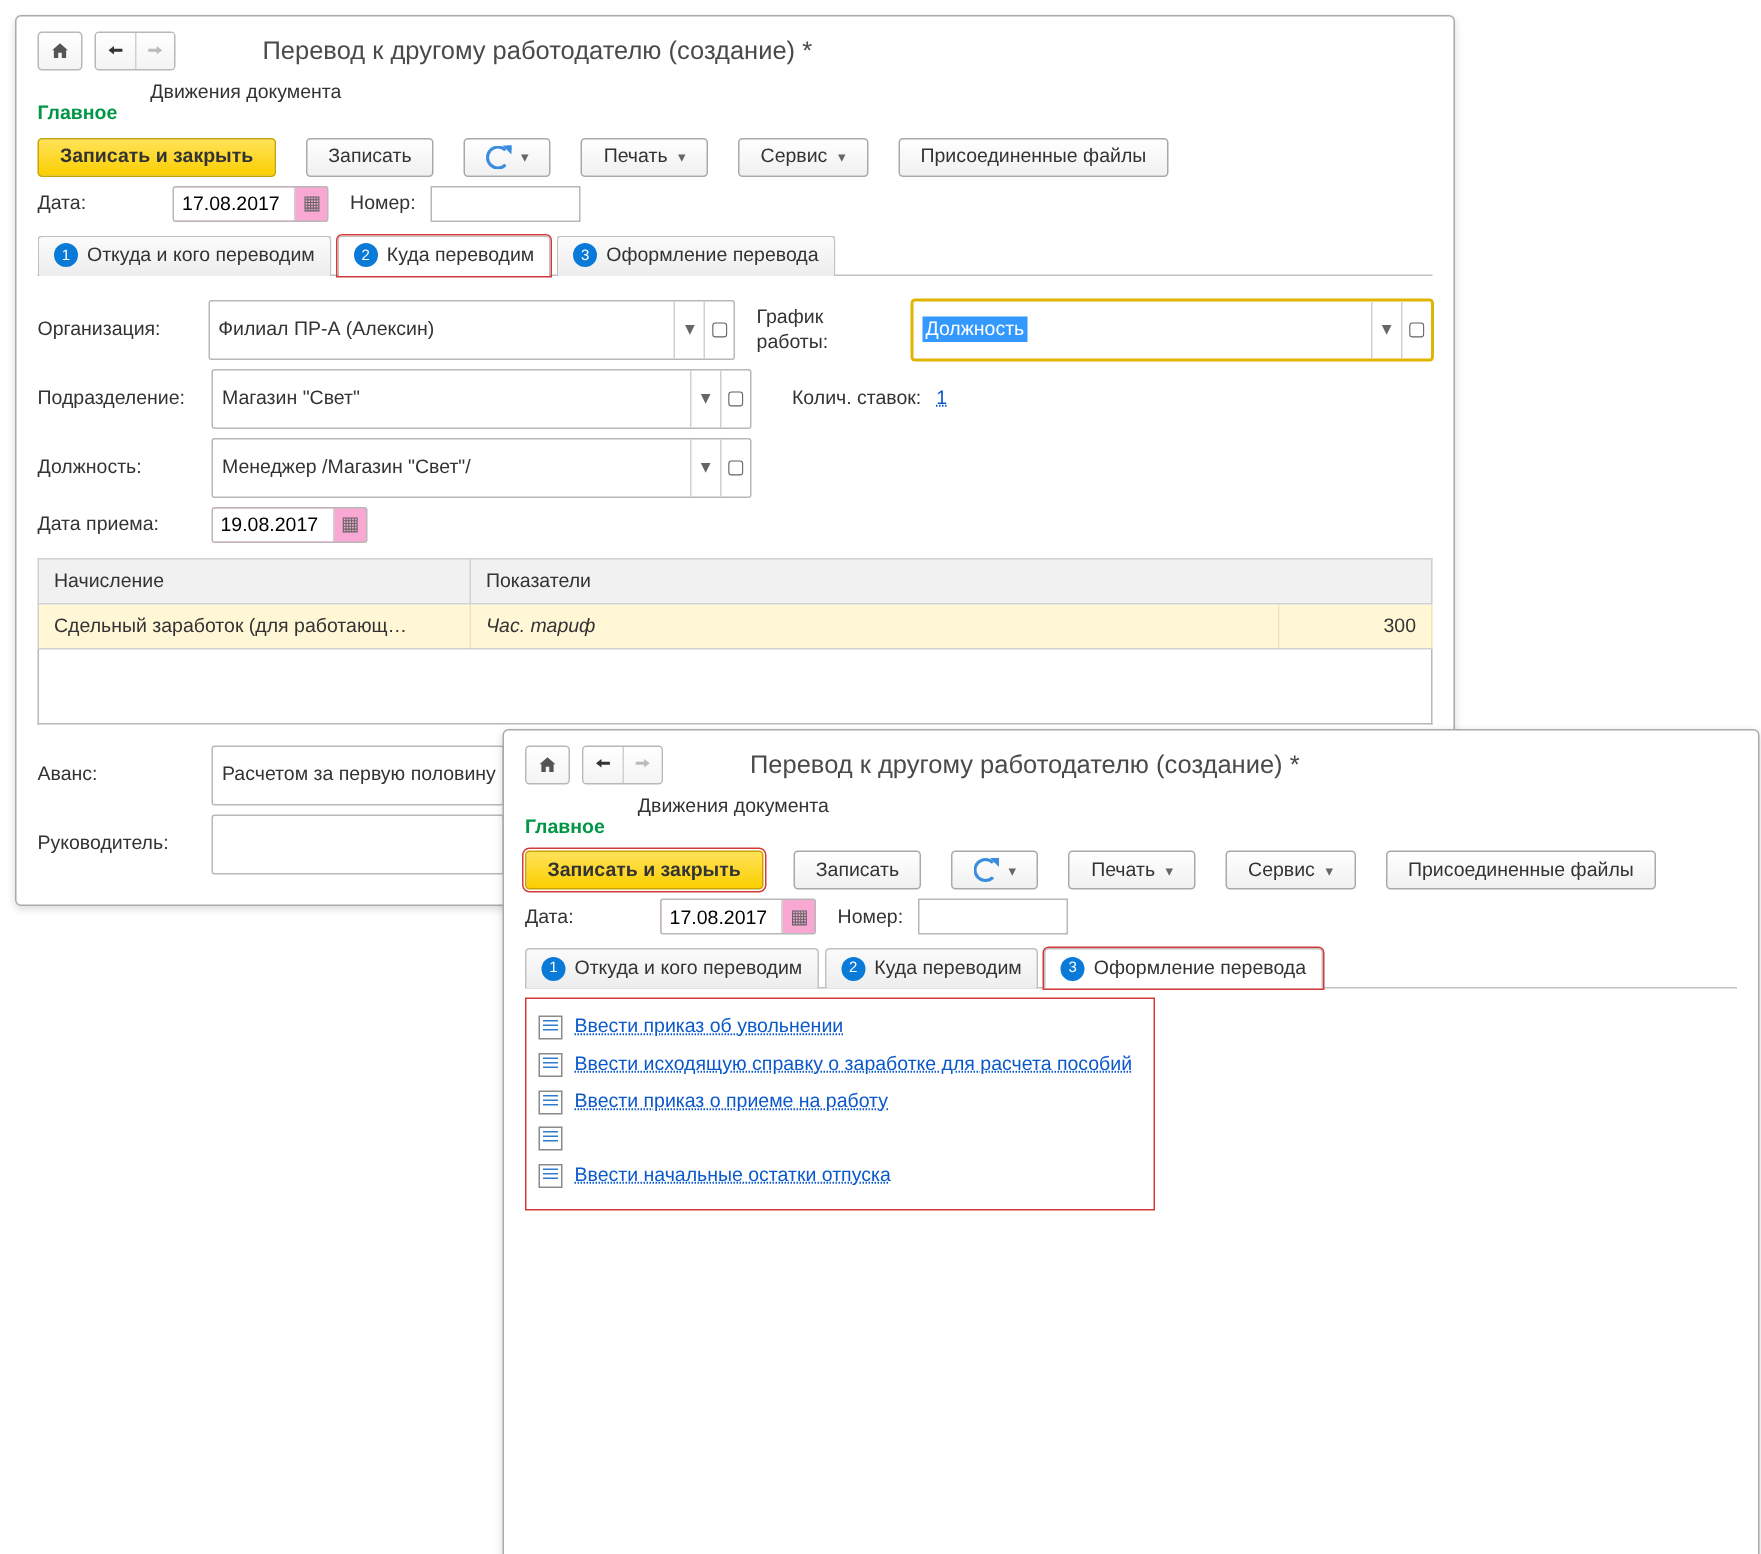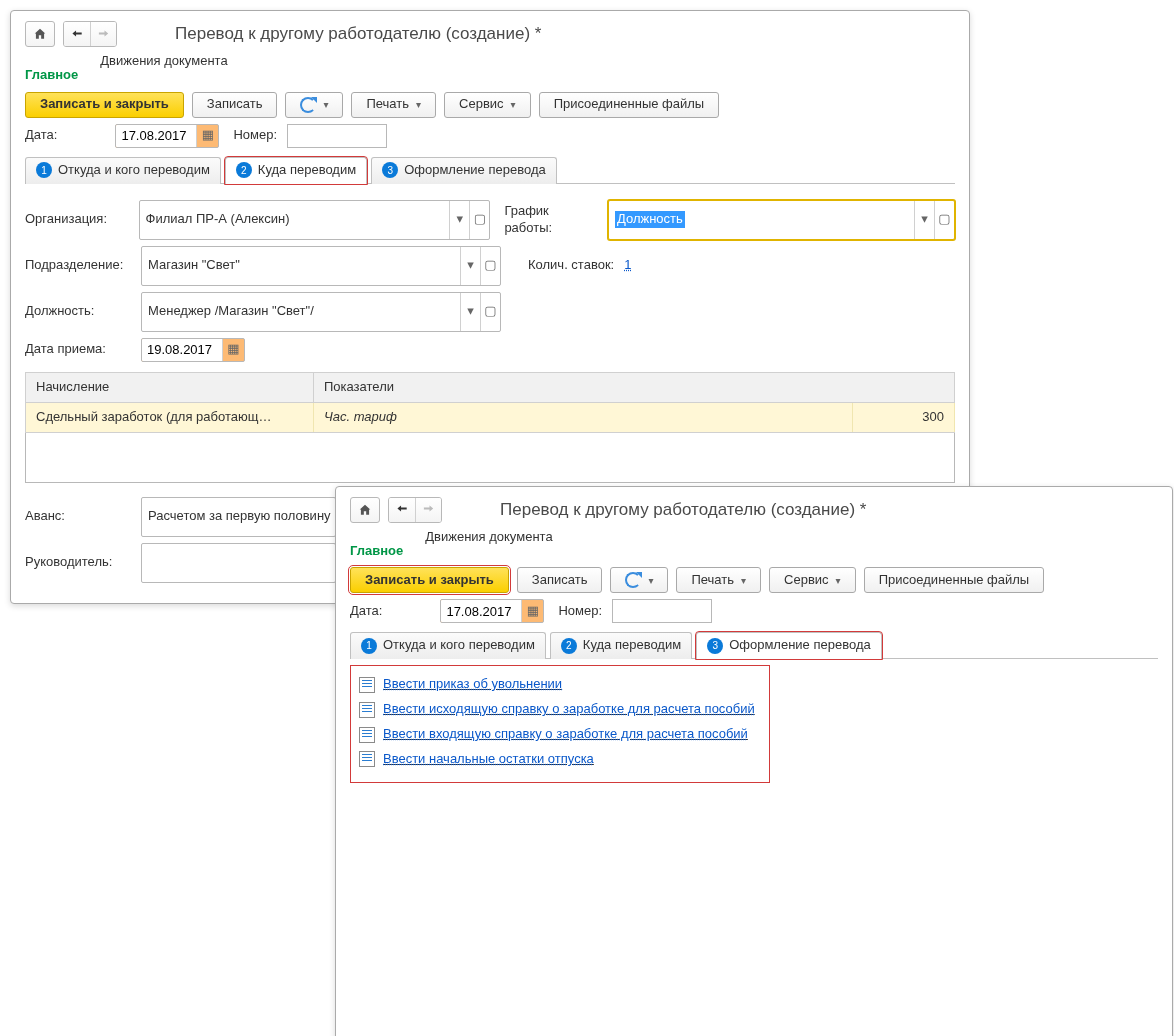--- a/index.html
+++ b/index.html
@@ -57,21 +57,21 @@
     font-size: 17px;
     font-weight: normal;
     color: #4a4a4a;
     margin-left: 50px;
   }
 
   .sub-tabs { display:flex; gap:22px; margin: 6px 0 8px; }
   .sub-tabs span { cursor: default; }
   .sub-tabs .active { color: var(--green); font-weight: bold; margin-top: 14px; }
 
-  .toolbar { display:flex; gap:8px; margin: 6px 0; align-items:center; }
+  .toolbar { display:flex; gap:20px; margin: 6px 0; align-items:center; }
   .btn {
     border: 1px solid #a9a9a9;
     border-radius: 3px;
     padding: 0 14px;
     height: 26px;
     display: inline-flex; align-items: center; gap:4px;
     background: linear-gradient(#fff, #f0f0f0);
     cursor: default;
     user-select: none;
   }
@@ -90,21 +90,21 @@
 
   .form-row { display:flex; align-items:center; gap:6px; margin:6px 0; }
   .form-label { width:110px; }
   .form-label.short { width:auto; margin-right:4px; }
   .text-input, .date-input {
     border:1px solid var(--border);
     height:24px;
     padding:0 5px;
     background:#fff;
   }
-  .date-wrap { display:inline-flex; align-items:center; border:1px solid var(--border); border-radius:2px; overflow:hidden; height:24px; background:#fdba74; }
+  .date-wrap { display:inline-flex; align-items:center; border:1px solid var(--border); border-radius:2px; overflow:hidden; height:24px; background:#f9a8d4; }
   .date-wrap input { border:none; width:80px; height:22px; padding:0 5px; outline:none; font:inherit; }
   .cal-btn { width:22px; height:22px; border-left:1px solid var(--border-light); display:flex; align-items:center; justify-content:center; color:#666; }
 
   .ref-input { display:inline-flex; border:1px solid var(--border); border-radius:2px; height:40px; background:#fff; align-items:stretch; }
   .ref-input.gold { border-color:#e0b400; box-shadow:0 0 0 1px #e0b400; }
   .ref-input .ri-text { flex:1; padding:0 6px; display:flex; align-items:center; white-space:nowrap; overflow:hidden; }
   .ref-input .ri-btn { width:20px; border-left:1px solid var(--border-light); display:flex; align-items:center; justify-content:center; color:#666; }
   .ri-selected { background:var(--select-blue); color:#fff; padding:0 2px; display:inline; }
 
   .tabs-row { display:flex; align-items:flex-end; border-bottom:1px solid var(--tab-border); margin-top:8px; }
@@ -138,21 +138,21 @@
 
   table.grid { width:100%; border:1px solid var(--border); border-collapse:collapse; margin-top:8px; table-layout:fixed; }
   table.grid th { text-align:left; font-weight:normal; background:var(--table-header); border:1px solid var(--border-light); padding:6px 10px; }
   table.grid td { border:1px solid var(--border-light); padding:6px 10px; white-space:nowrap; overflow:hidden; text-overflow:ellipsis; }
   tr.hl td { background: var(--row-highlight); border-right-color: var(--row-highlight-sep); }
   td.italic { font-style: italic; }
   td.num { text-align:right; font-style:normal; }
   .grid-empty { height:50px; border:1px solid var(--border); border-top:none; }
 
   .links-block { border:1px solid #d23a3a; padding:6px 8px 10px; margin-top:6px; width:420px; }
-  .doc-link-row { display:flex; align-items:center; gap:8px; padding:4px 0;text-decoration:underline; }
+  .doc-link-row { display:flex; align-items:flex-end; gap:8px; padding:4px 0; }
   .doc-icon { width:16px; height:16px; position:relative; }
   .doc-icon::before{content:"";position:absolute;inset:0;border:1px solid #8a8a8a;background:#fff;}
   .doc-icon::after{content:"";position:absolute;left:3px;top:3px;right:3px;height:1px;background:#2a7dd1;box-shadow:0 3px #2a7dd1,0 6px #2a7dd1;}
   .doc-link { color:var(--link); text-decoration:underline dotted; cursor:default; }
 
   a.inline-link { color:var(--link); text-decoration:underline dotted; }
 
   .lowbody { min-height:390px; }
 
   svg.home-svg { width:14px; height:14px; }
@@ -375,21 +375,24 @@
       <div class="doc-link-row">
         <span class="doc-icon"></span>
         <span class="doc-link">Ввести приказ об увольнении</span>
       </div>
       <div class="doc-link-row">
         <span class="doc-icon"></span>
         <span class="doc-link">Ввести исходящую справку о заработке для расчета пособий</span>
       </div>
       <div class="doc-link-row">
         <span class="doc-icon"></span>
-        <span class="doc-link">Ввести входящую справку о заработке для расчета пособий</span>
+        <span class="doc-link">Ввести приказ о приеме на работу</span>
+      </div>
+      <div class="doc-link-row">
+        <span class="doc-icon"></span>
       </div>
       <div class="doc-link-row">
         <span class="doc-icon"></span>
         <span class="doc-link">Ввести начальные остатки отпуска</span>
       </div>
     </div>
   </div>
 </div>
 
 </body></html>

